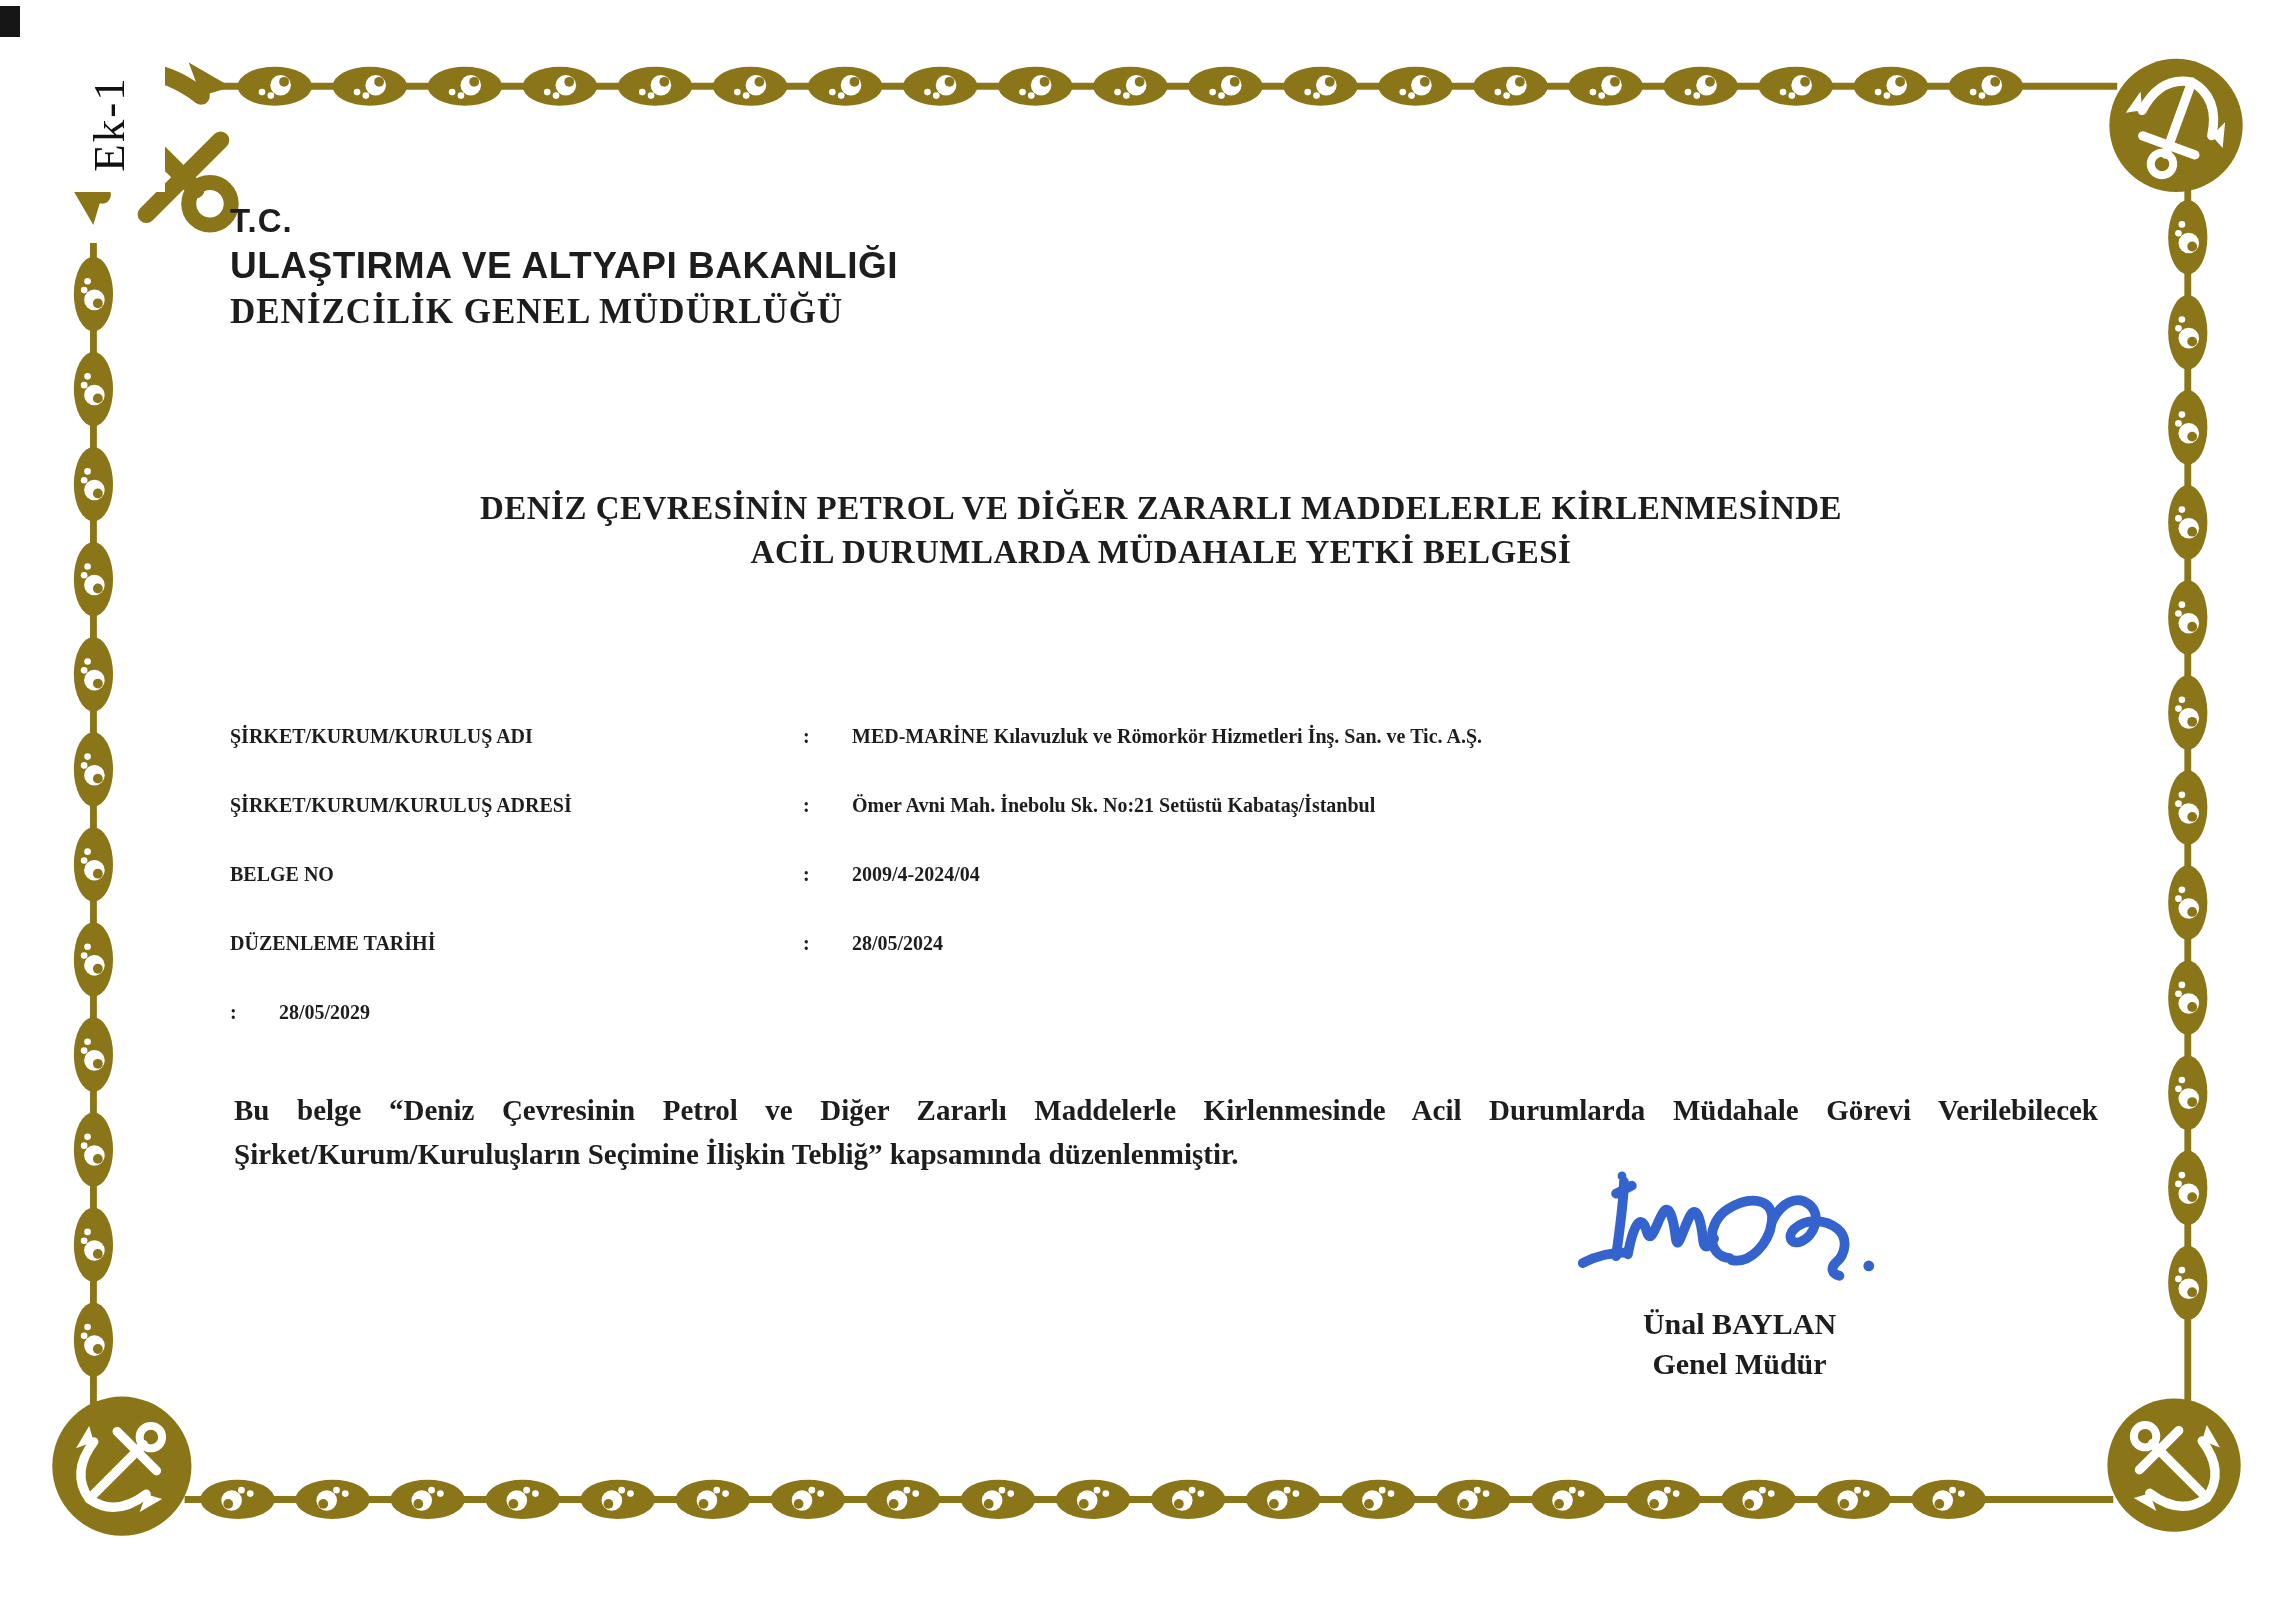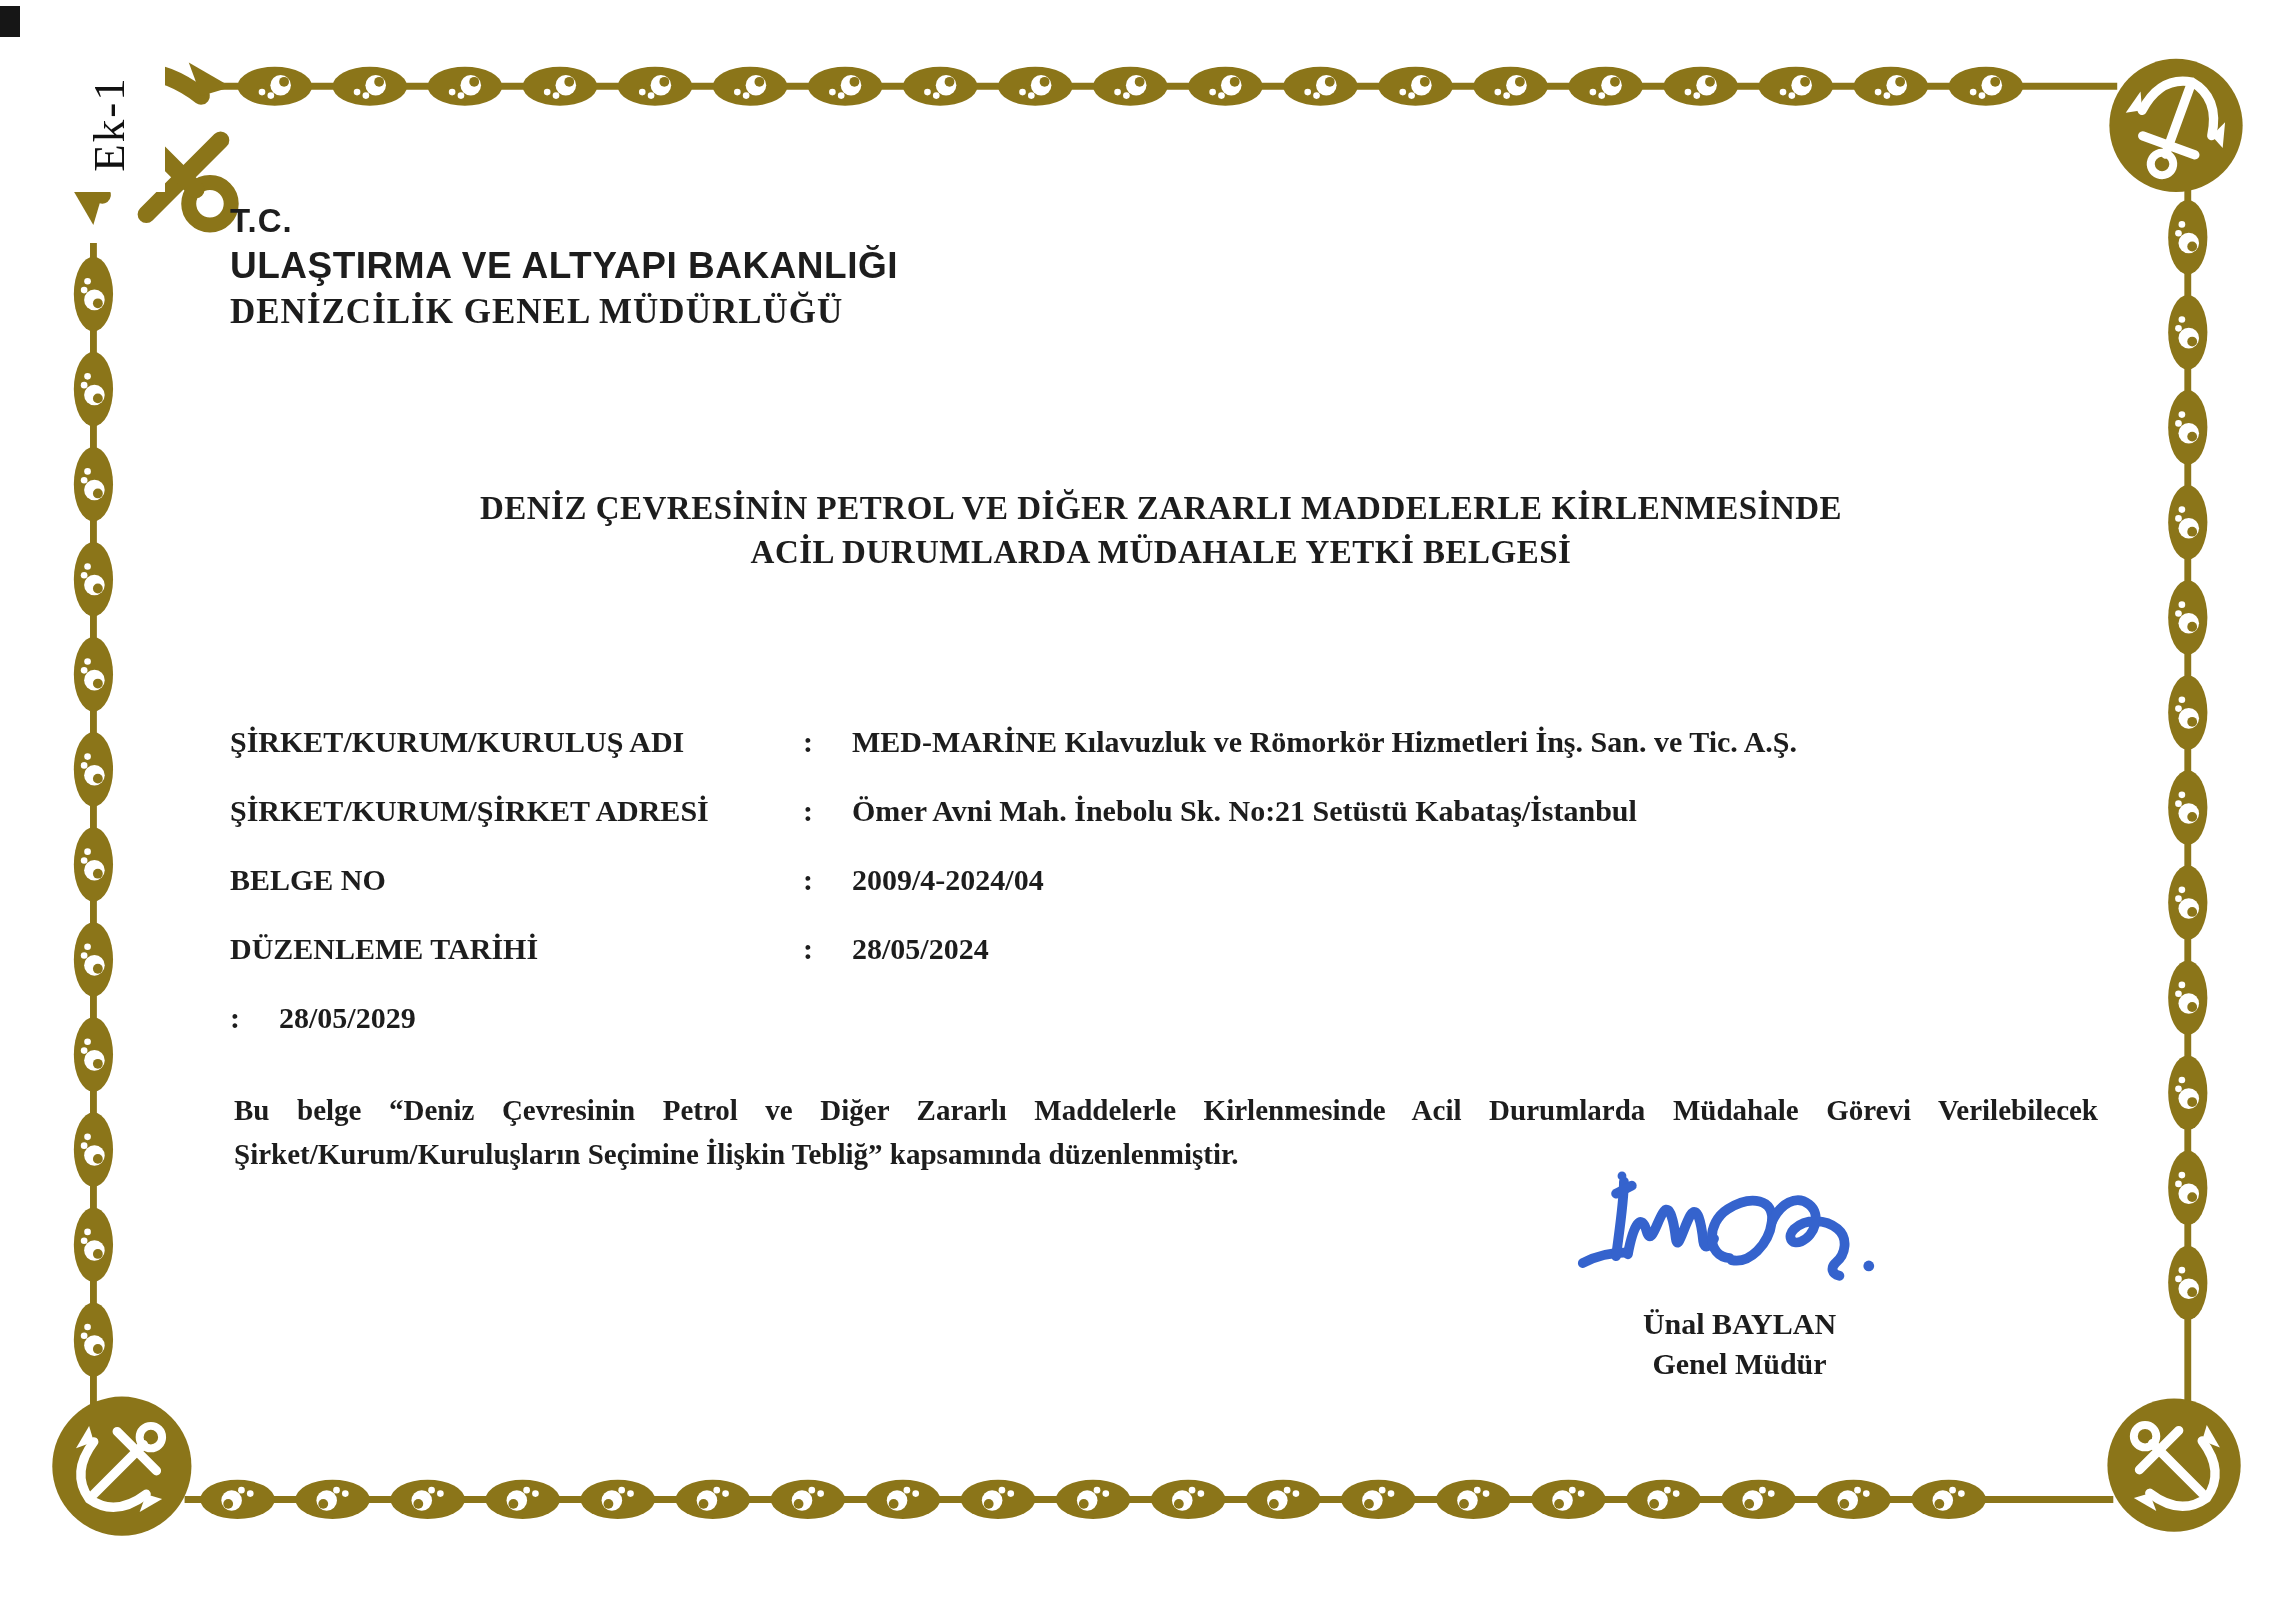--- a/index.html
+++ b/index.html
@@ -53,21 +53,21 @@
     font-weight:bold;font-size:35px;margin-top:4.9px;letter-spacing:1px;
   }
 
   .title{
     position:absolute;left:230px;top:486px;width:1862px;
     text-align:center;font-weight:bold;font-size:33px;line-height:44px;
     letter-spacing:0.5px;
   }
 
   .fields{position:absolute;left:230px;top:725px;width:1872px;}
-  .frow{display:flex;height:69px;font-weight:bold;font-size:30px;align-items:flex-start;}
+  .frow{display:flex;height:69px;font-weight:bold;font-size:20px;align-items:flex-start;}
   .flabel{width:573px;flex:none;}
   .fcolon{width:29px;flex:none;}
   .fvalue{flex:1;margin-left:20px;}
 
   .para{
     position:absolute;left:230px;top:1084px;width:1864px;margin:4px;
     font-weight:bold;font-size:29px;line-height:44px;text-align:justify;
   }
 
   .sig{position:absolute;left:1568px;top:1168px;width:343px;text-align:center;}
@@ -200,21 +200,21 @@
       <div>ACİL DURUMLARDA MÜDAHALE YETKİ BELGESİ</div>
     </div>
 
     <div class="fields">
       <div class="frow">
         <span class="flabel">ŞİRKET/KURUM/KURULUŞ ADI</span>
         <span class="fcolon">:</span>
         <span class="fvalue">MED-MARİNE Kılavuzluk ve Römorkör Hizmetleri İnş. San. ve Tic. A.Ş.</span>
       </div>
       <div class="frow">
-        <span class="flabel">ŞİRKET/KURUM/ŞİRKET ADRESİ</span>
+        <span class="flabel">ŞİRKET/KURUM/KURULUŞ ADRESİ</span>
         <span class="fcolon">:</span>
         <span class="fvalue">Ömer Avni Mah. İnebolu Sk. No:21 Setüstü Kabataş/İstanbul</span>
       </div>
       <div class="frow">
         <span class="flabel">BELGE NO</span>
         <span class="fcolon">:</span>
         <span class="fvalue">2009/4-2024/04</span>
       </div>
       <div class="frow">
         <span class="flabel">DÜZENLEME TARİHİ</span>

